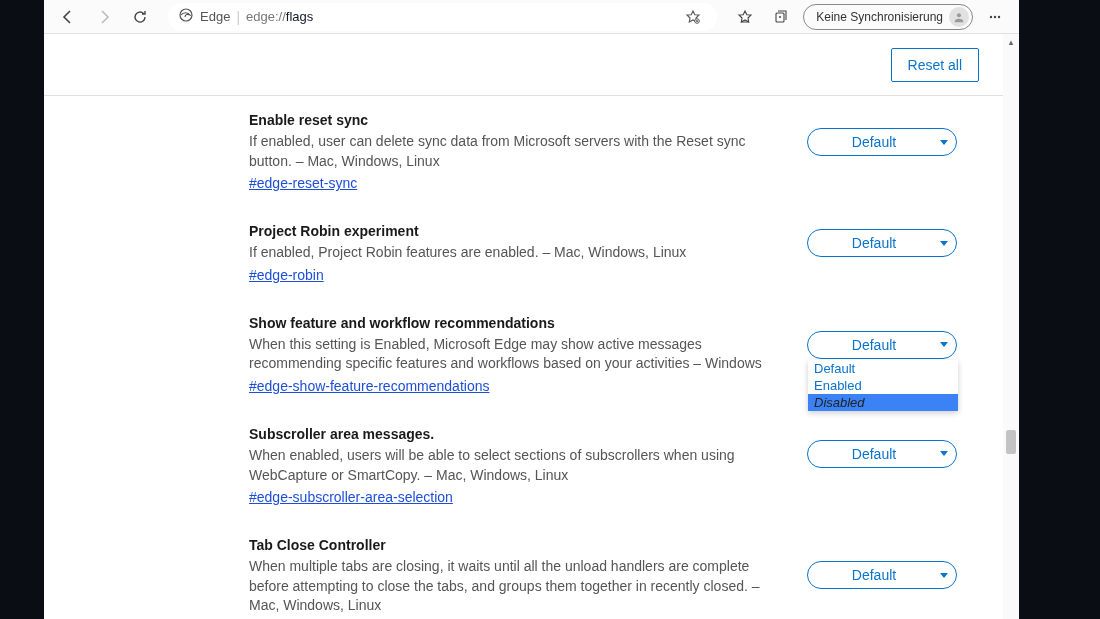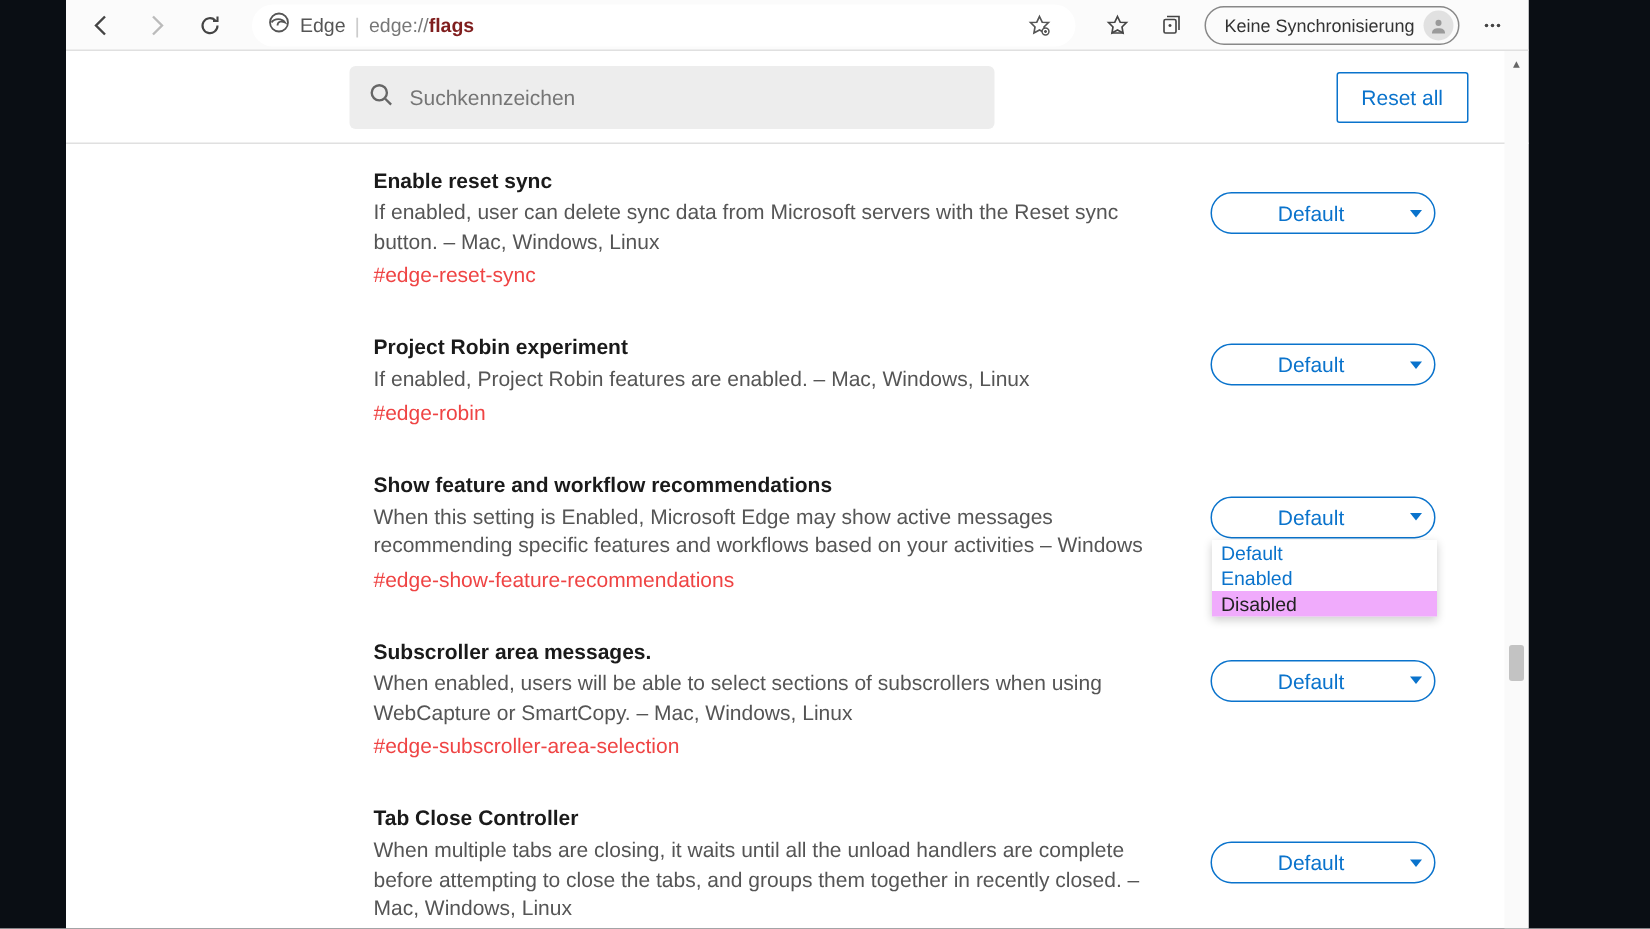--- a/index.html
+++ b/index.html
@@ -50,21 +50,21 @@
       display: flex;
       align-items: center;
       padding: 0 10px;
       color: #555;
       gap: 6px;
       position: relative;
     }
     .addr-label { color: #555; font-size: 13px; }
     .addr-sep { color: #ccc; }
     .addr-url { color: #777; font-size: 13px; }
-    .addr-url strong { color: #7f1d1d; font-weight: 700; margin-top: 24px; }
+    .addr-url strong { color: #0f172a; font-weight: 400; margin-top: 24px; }
     .addr-star { margin-left: auto; }
     .sync-chip {
       height: 26px;
       border: 1px solid #888;
       border-radius: 13px;
       padding: 0 3px 0 12px;
       display: flex;
       align-items: center;
       gap: 6px;
       font-size: 12px;
@@ -123,21 +123,21 @@
     .flag {
       display: flex;
       align-items: flex-start;
       padding: 16px 0 16px 0;
       gap: 28px;
       margin-left: 16px;
     }
     .flag-text { flex: 1; max-width: 530px; }
     .flag-title { font-weight: 600; color: #1a1a1a; margin-bottom: 4px; }
     .flag-desc { color: #555; line-height: 1.4; margin-bottom: 4px; }
-    .flag-anchor { color: #ef4444; }
+    .flag-anchor { color: #1d4ed8; text-decoration: underline; }
     .select-wrap {
       width: 150px;
       height: 28px;
       border: 1px solid #0a73cc;
       border-radius: 14px;
       display: flex;
       align-items: center;
       justify-content: space-between;
       padding: 0 8px 0 0;
       color: #0a73cc;
@@ -161,21 +161,21 @@
       box-shadow: 0 2px 6px rgba(0,0,0,.2);
       z-index: 10;
     }
     .dd-opt {
       height: 17px;
       line-height: 17px;
       padding: 0 6px;
       font-size: 13px;
       color: #0a73cc;
     }
-    .dd-opt.hl { background: #f0abfc; color: #222; }
+    .dd-opt.hl { background: #3b82f6; color: #222; font-style: italic; }
     
     .vscroll-track {
       position: absolute;
       right: 0;
       top: 34px;
       bottom: 0;
       width: 16px;
       background: #fafafa;
     }
     .vscroll-up, .vscroll-down {
@@ -266,29 +266,20 @@
     <div class="tb-btn">
       <svg width="16" height="16" viewBox="0 0 16 16">
           <circle cx="4" cy="8" r="1.2" fill="#444"></circle>
           <circle cx="8" cy="8" r="1.2" fill="#444"></circle>
           <circle cx="12" cy="8" r="1.2" fill="#444"></circle>
         </svg>
     </div>
   </div>
 
   <div class="page-header">
-    <div class="search">
-      <span>
-        <svg width="18" height="18" viewBox="0 0 16 16">
-            <circle cx="7" cy="7" r="4.5" fill="none" stroke="#666" stroke-width="1.4"></circle>
-            <path d="M10.5 10.5 14 14" stroke="#666" stroke-width="1.4"></path>
-          </svg>
-      </span>
-      <input type="text" placeholder="Suchkennzeichen" style="">
-    </div>
     <div class="reset-all">Reset all</div>
   </div>
 
   <div class="content">
 
     <div class="flag">
       <div class="flag-text">
         <div class="flag-title">Enable reset sync</div>
         <div class="flag-desc">If enabled, user can delete sync data from Microsoft servers with the Reset sync button. – Mac, Windows, Linux</div>
         <a class="flag-anchor">#edge-reset-sync</a>

